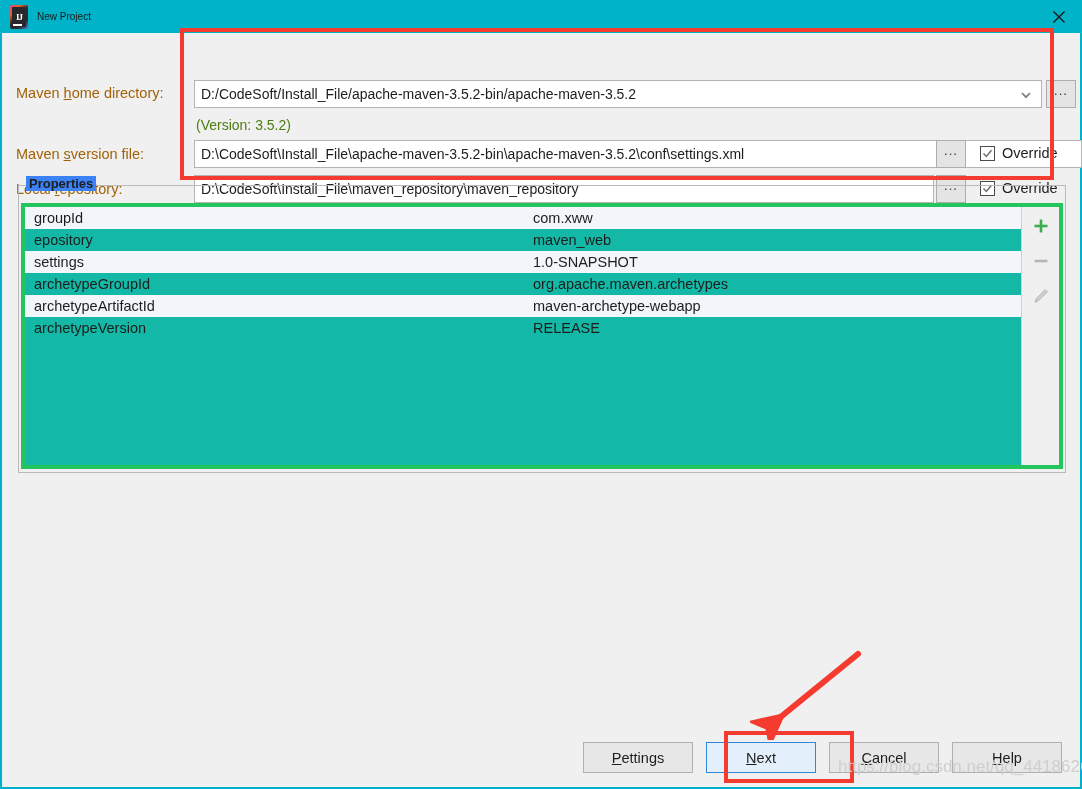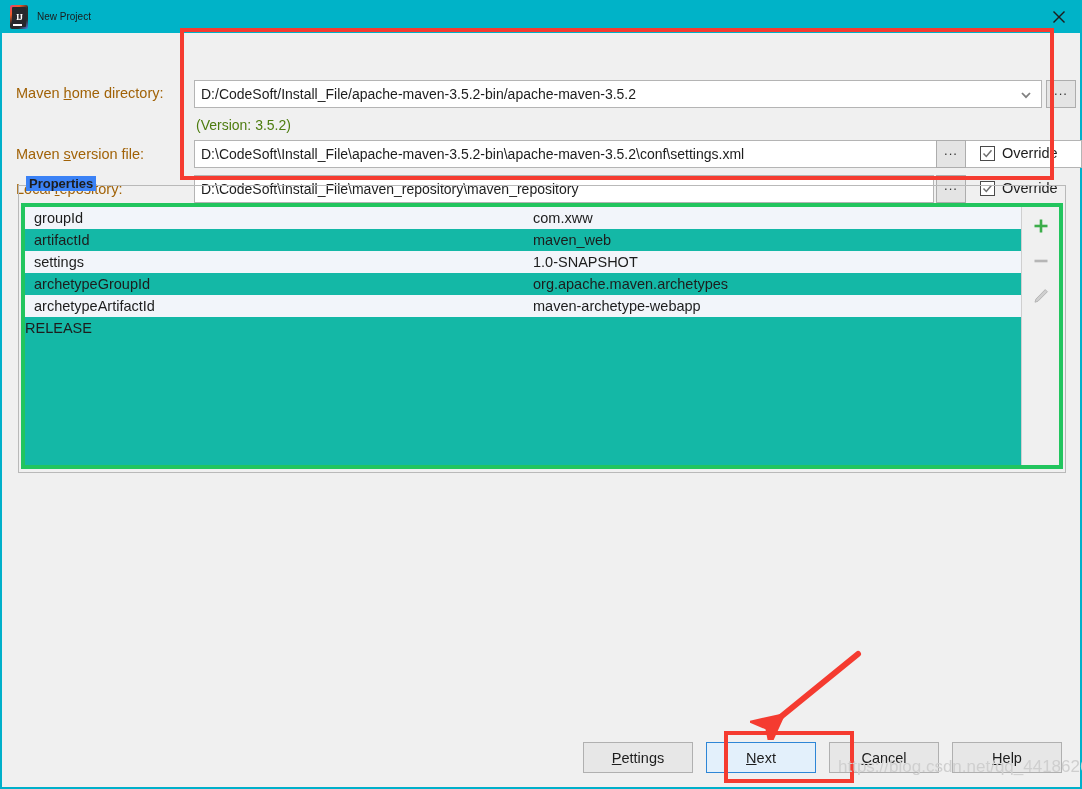--- a/index.html
+++ b/index.html
@@ -225,36 +225,37 @@
 
   <div id="props-group">
     <div id="props-legend">Properties</div>
     <div id="props-inner">
       <div id="props-table">
         <div class="prow alt">
           <div class="pname">groupId</div>
           <div class="pval">com.xww</div>
         </div>
         <div class="prow">
-          <div class="pname">artifactId</div>
+          <div class="pname">epository</div>
           <div class="pval">maven_web</div>
         </div>
         <div class="prow alt">
           <div class="pname">settings</div>
           <div class="pval">1.0-SNAPSHOT</div>
         </div>
         <div class="prow">
           <div class="pname">archetypeGroupId</div>
           <div class="pval">org.apache.maven.archetypes</div>
         </div>
         <div class="prow alt">
           <div class="pname">archetypeArtifactId</div>
           <div class="pval">maven-archetype-webapp</div>
         </div>
         <div class="prow">
+          <div class="pname">archetypeVersion</div>
           <div class="pval">RELEASE</div>
         </div>
       </div>
       <div id="props-toolbar">
         <div class="tbicon">
           <svg width="18" height="18" viewBox="0 0 18 18" aria-hidden="true">
             <line x1="9" y1="2.5" x2="9" y2="15.5" stroke="#3cad4a" stroke-width="2.6"></line>
             <line x1="2.5" y1="9" x2="15.5" y2="9" stroke="#3cad4a" stroke-width="2.6"></line>
           </svg>
         </div>

